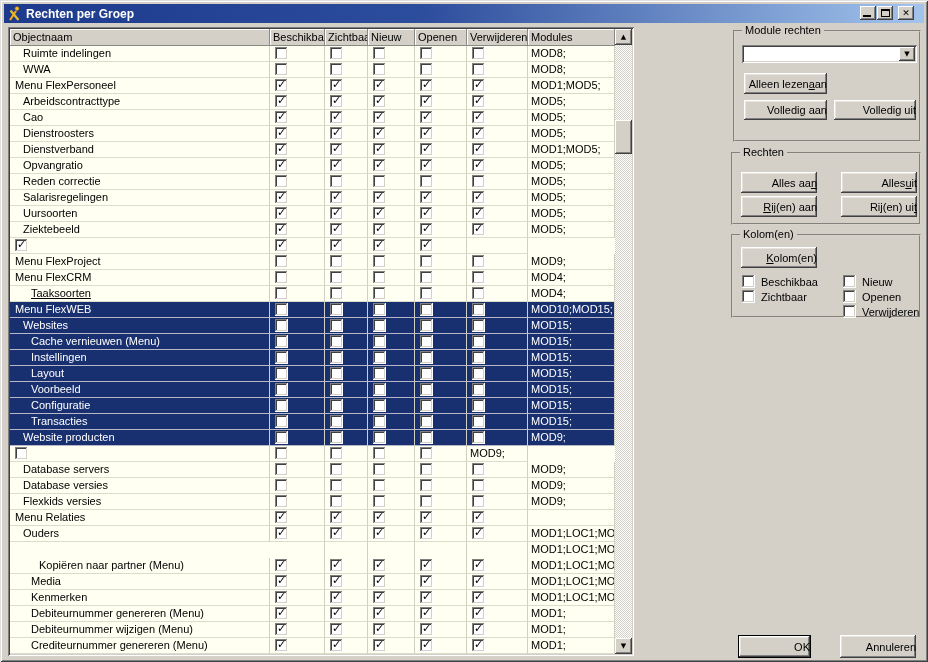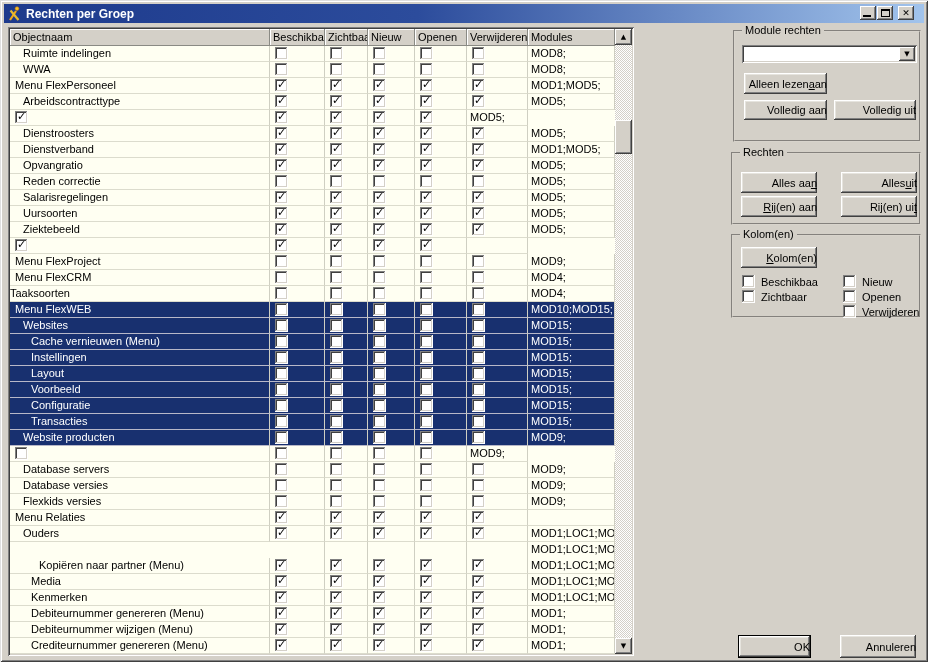--- a/index.html
+++ b/index.html
@@ -239,20 +239,21 @@
               </span>
             </div>
             <div class="cell cb-cell">
               <span class="cb">
                 <span class="check">✓</span>
               </span>
             </div>
             <div class="cell mod-cell">MOD5;</div>
           </div>
           <div class="row grid-row-template">
+            <div class="cell name-cell" style="padding-left: 13px;">Cao</div>
             <div class="cell cb-cell">
               <span class="cb">
                 <span class="check">✓</span>
               </span>
             </div>
             <div class="cell cb-cell">
               <span class="cb">
                 <span class="check">✓</span>
               </span>
             </div>
@@ -526,21 +527,21 @@
             </div>
             <div class="cell cb-cell">
               <span class="cb"></span>
             </div>
             <div class="cell cb-cell">
               <span class="cb"></span>
             </div>
             <div class="cell mod-cell">MOD4;</div>
           </div>
           <div class="row grid-row-template">
-            <div class="cell name-cell" style="padding-left: 0;">Taaksoorten</div>
+            <div class="cell name-cell" style="padding-left: 21px; text-decoration: underline;">Taaksoorten</div>
             <div class="cell cb-cell">
               <span class="cb"></span>
             </div>
             <div class="cell cb-cell">
               <span class="cb"></span>
             </div>
             <div class="cell cb-cell">
               <span class="cb"></span>
             </div>
             <div class="cell cb-cell">

